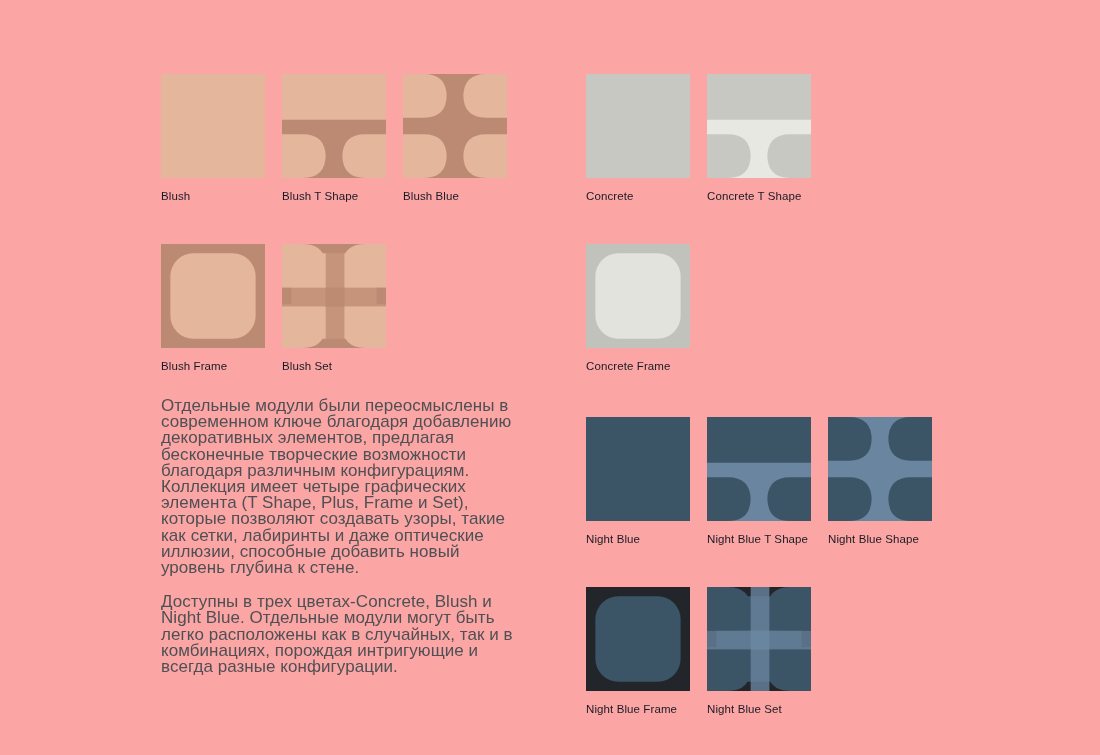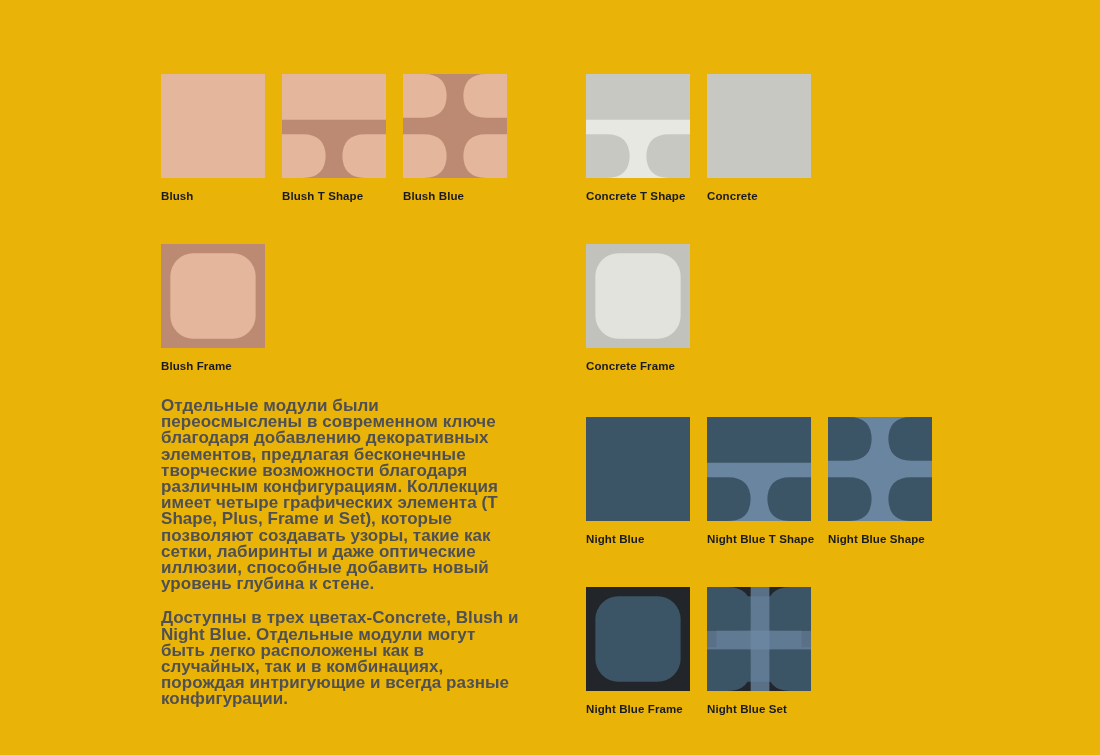--- a/index.html
+++ b/index.html
@@ -11,22 +11,21 @@
   body {
     width: 1100px;
     height: 755px;
     position: relative;
     font-family: "Liberation Sans", sans-serif;
     overflow: hidden;
   }
   .page {
     position: absolute;
     inset: 0;
-    background: #eab308;
-    font-weight: bold;
+    background: #fca5a5;
   }
 
   
   .col-left {
     position: absolute;
     left: 161px;
     top: 74px;
     width: 360px;
   }
   .col-right {
@@ -136,50 +135,66 @@
         <div class="swatch-row">
           <div class="swatch">
             <div class="swatch-tile">
               <svg viewBox="0 0 100 100" preserveAspectRatio="none" xmlns="http://www.w3.org/2000/svg">
                 <rect x="0" y="0" width="100" height="100" fill="#bc8a72"></rect>
                 <rect x="9" y="9" width="82" height="82" rx="22" ry="22" fill="#e4b69c"></rect>
               </svg>
             </div>
             <div class="swatch-label">Blush Frame</div>
           </div>
+          <div class="swatch">
+            <div class="swatch-tile">
+              <svg viewBox="0 0 100 100" preserveAspectRatio="none" xmlns="http://www.w3.org/2000/svg">
+                <rect x="0" y="0" width="100" height="100" fill="#bc8a72"></rect>
+                <rect x="9" y="9" width="82" height="82" rx="22" ry="22" fill="#e4b69c"></rect>
+                <path d="M 0 0 L 20 0 Q 42 0 42 22 L 42 20 Q 42 42 20 42 L 0 42 Z" fill="#e4b69c"></path>
+                <path d="M 100 0 L 80 0 Q 58 0 58 22 L 58 20 Q 58 42 80 42 L 100 42 Z" fill="#e4b69c"></path>
+                <path d="M 0 100 L 20 100 Q 42 100 42 78 L 42 80 Q 42 58 20 58 L 0 58 Z" fill="#e4b69c"></path>
+                <path d="M 100 100 L 80 100 Q 58 100 58 78 L 58 80 Q 58 58 80 58 L 100 58 Z" fill="#e4b69c"></path>
+                <rect x="0" y="42" width="100" height="18" fill="#bc8a72" opacity="0.78"></rect>
+                <rect x="42" y="0" width="18" height="100" fill="#bc8a72" opacity="0.78"></rect>
+                <rect x="42" y="42" width="18" height="18" fill="#bc8a72" opacity="0.9"></rect>
+              </svg>
+            </div>
+            <div class="swatch-label">Blush Set</div>
+          </div>
         </div>
       </div>
   </div>
 
   <div class="description">
       <p>Отдельные модули были переосмыслены в современном ключе благодаря добавлению декоративных элементов, предлагая бесконечные творческие возможности благодаря различным конфигурациям. Коллекция имеет четыре графических элемента (T Shape, Plus, Frame и Set), которые позволяют создавать узоры, такие как сетки, лабиринты и даже оптические иллюзии, способные добавить новый уровень глубина к стене.</p>
       <p>Доступны в трех цветах-Concrete, Blush и Night Blue. Отдельные модули могут быть легко расположены как в случайных, так и в комбинациях, порождая интригующие и всегда разные конфигурации.</p>
     </div>
 
   <div class="col-right">
     <div class="swatch-group">
         <div class="swatch-row">
           <div class="swatch">
             <div class="swatch-tile">
               <svg viewBox="0 0 100 100" preserveAspectRatio="none" xmlns="http://www.w3.org/2000/svg">
+                <rect x="0" y="0" width="100" height="100" fill="#c6c8c1"></rect>
+              </svg>
+            </div>
+            <div class="swatch-label">Concrete</div>
+          </div>
+          <div class="swatch">
+            <div class="swatch-tile">
+              <svg viewBox="0 0 100 100" preserveAspectRatio="none" xmlns="http://www.w3.org/2000/svg">
                 <rect x="0" y="0" width="100" height="100" fill="#e8e8e2"></rect>
                 <path d="M 0 0 L 100 0 L 100 44 L 0 44 Z" fill="#c6c8c1"></path>
                 <path d="M 0 100 L 20 100 Q 42 100 42 78 L 42 80 Q 42 58 20 58 L 0 58 Z" fill="#c6c8c1"></path>
                 <path d="M 100 100 L 80 100 Q 58 100 58 78 L 58 80 Q 58 58 80 58 L 100 58 Z" fill="#c6c8c1"></path>
               </svg>
             </div>
             <div class="swatch-label">Concrete T Shape</div>
-          </div>
-          <div class="swatch">
-            <div class="swatch-tile">
-              <svg viewBox="0 0 100 100" preserveAspectRatio="none" xmlns="http://www.w3.org/2000/svg">
-                <rect x="0" y="0" width="100" height="100" fill="#c6c8c1"></rect>
-              </svg>
-            </div>
-            <div class="swatch-label">Concrete</div>
           </div>
         </div>
         <div class="block-gap-sm"></div>
         <div class="swatch-row">
           <div class="swatch">
             <div class="swatch-tile">
               <svg viewBox="0 0 100 100" preserveAspectRatio="none" xmlns="http://www.w3.org/2000/svg">
                 <rect x="0" y="0" width="100" height="100" fill="#c0c2bb"></rect>
                 <rect x="9" y="9" width="82" height="82" rx="22" ry="22" fill="#e2e3dd"></rect>
               </svg>

